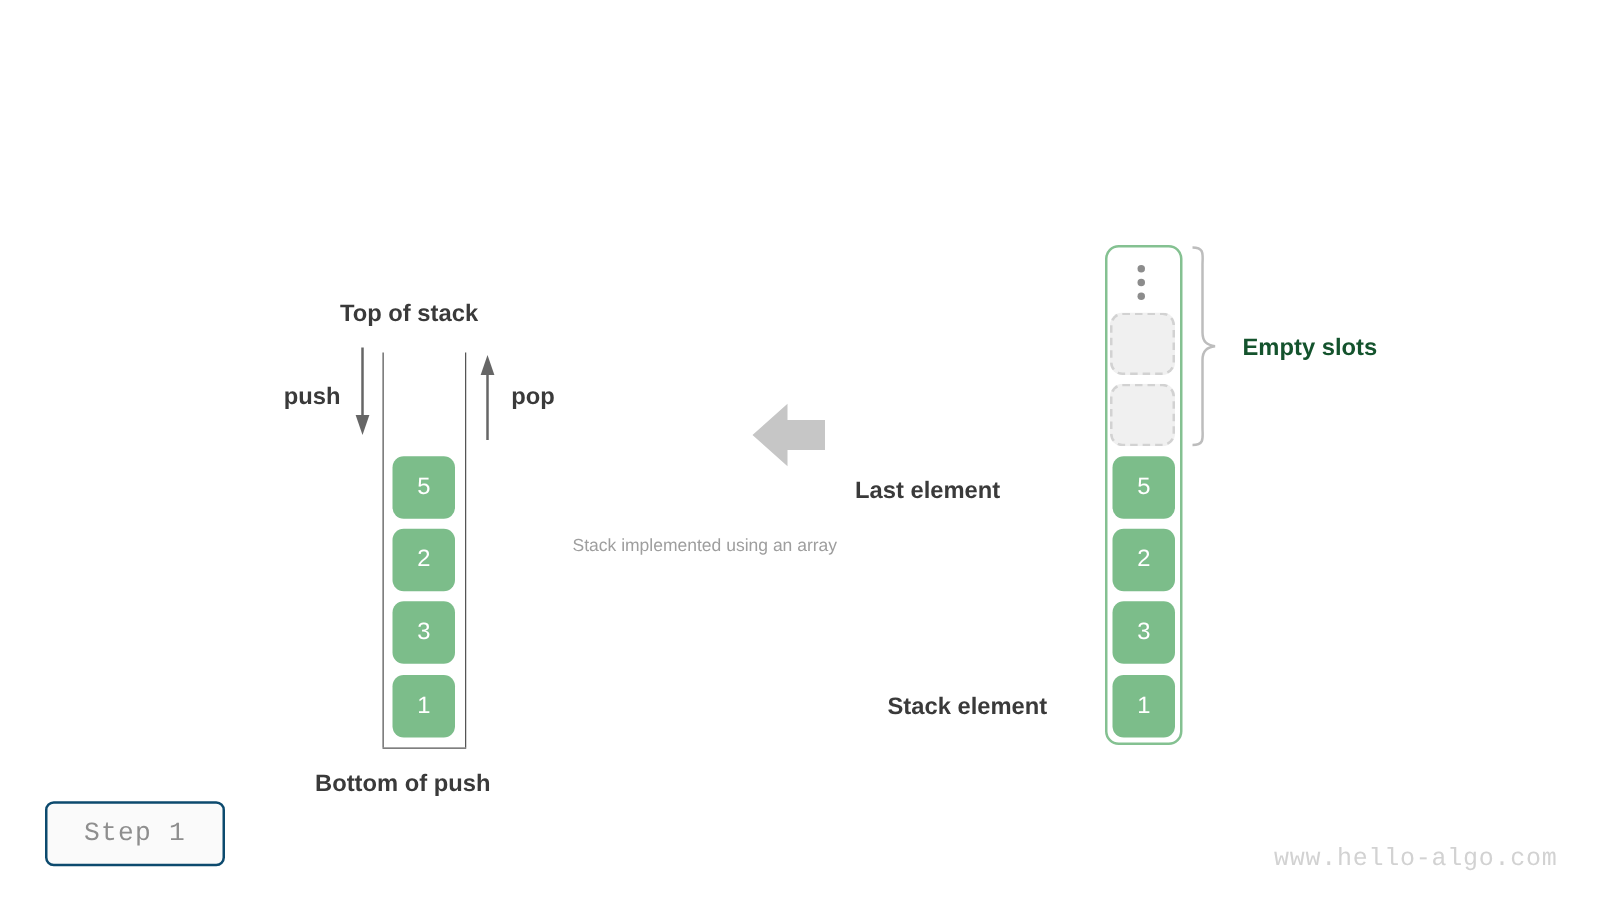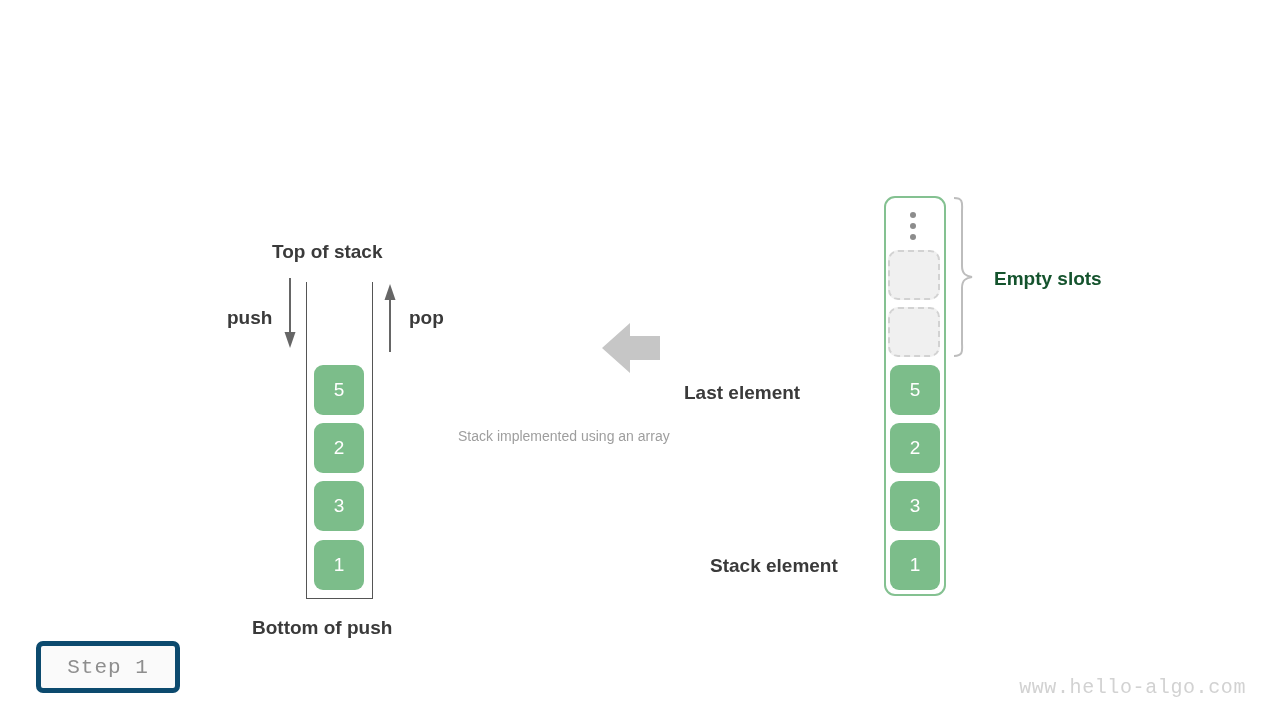--- a/index.html
+++ b/index.html
@@ -108,21 +108,21 @@
     margin-bottom: 5px;
   }
 
   
   #step-badge {
     position: absolute;
     left: 36px;
     top: 641px;
     width: 144px;
     height: 52px;
-    border: 5px solid #0c4a6e;
+    border: 2px solid #0c4a6e;
     border-radius: 7px;
     background: #fafafa;
     display: flex;
     align-items: center;
     justify-content: center;
     color: #8e8e8e;
     font-size: 21px;
     letter-spacing: 1px;
     font-family: "Liberation Mono", monospace;
     box-sizing: border-box;

